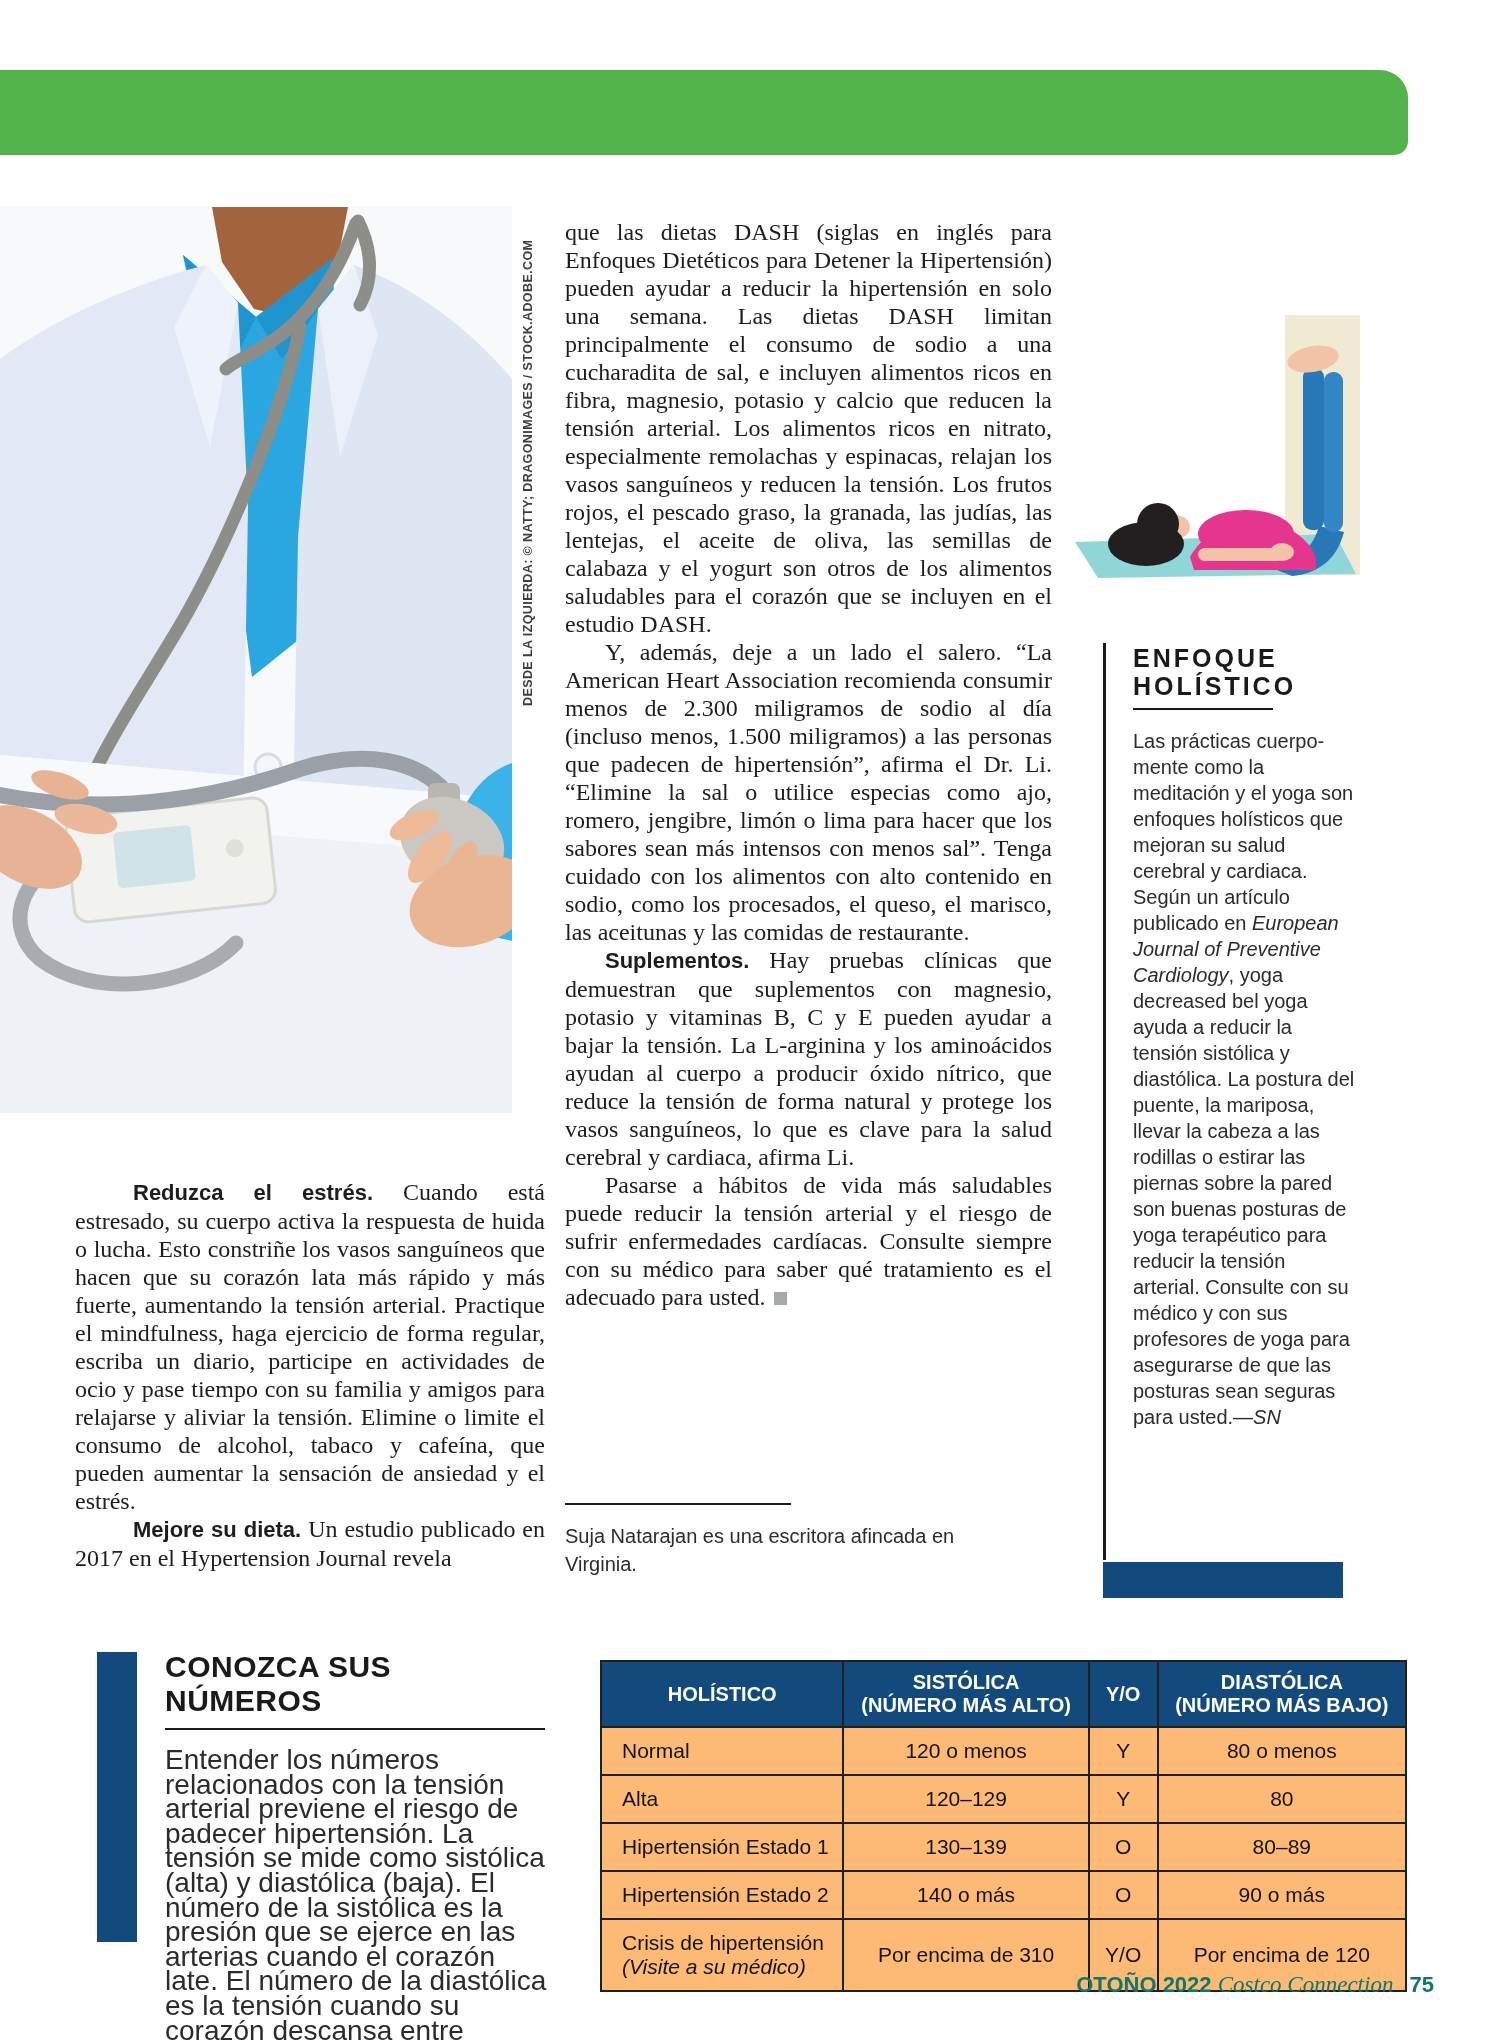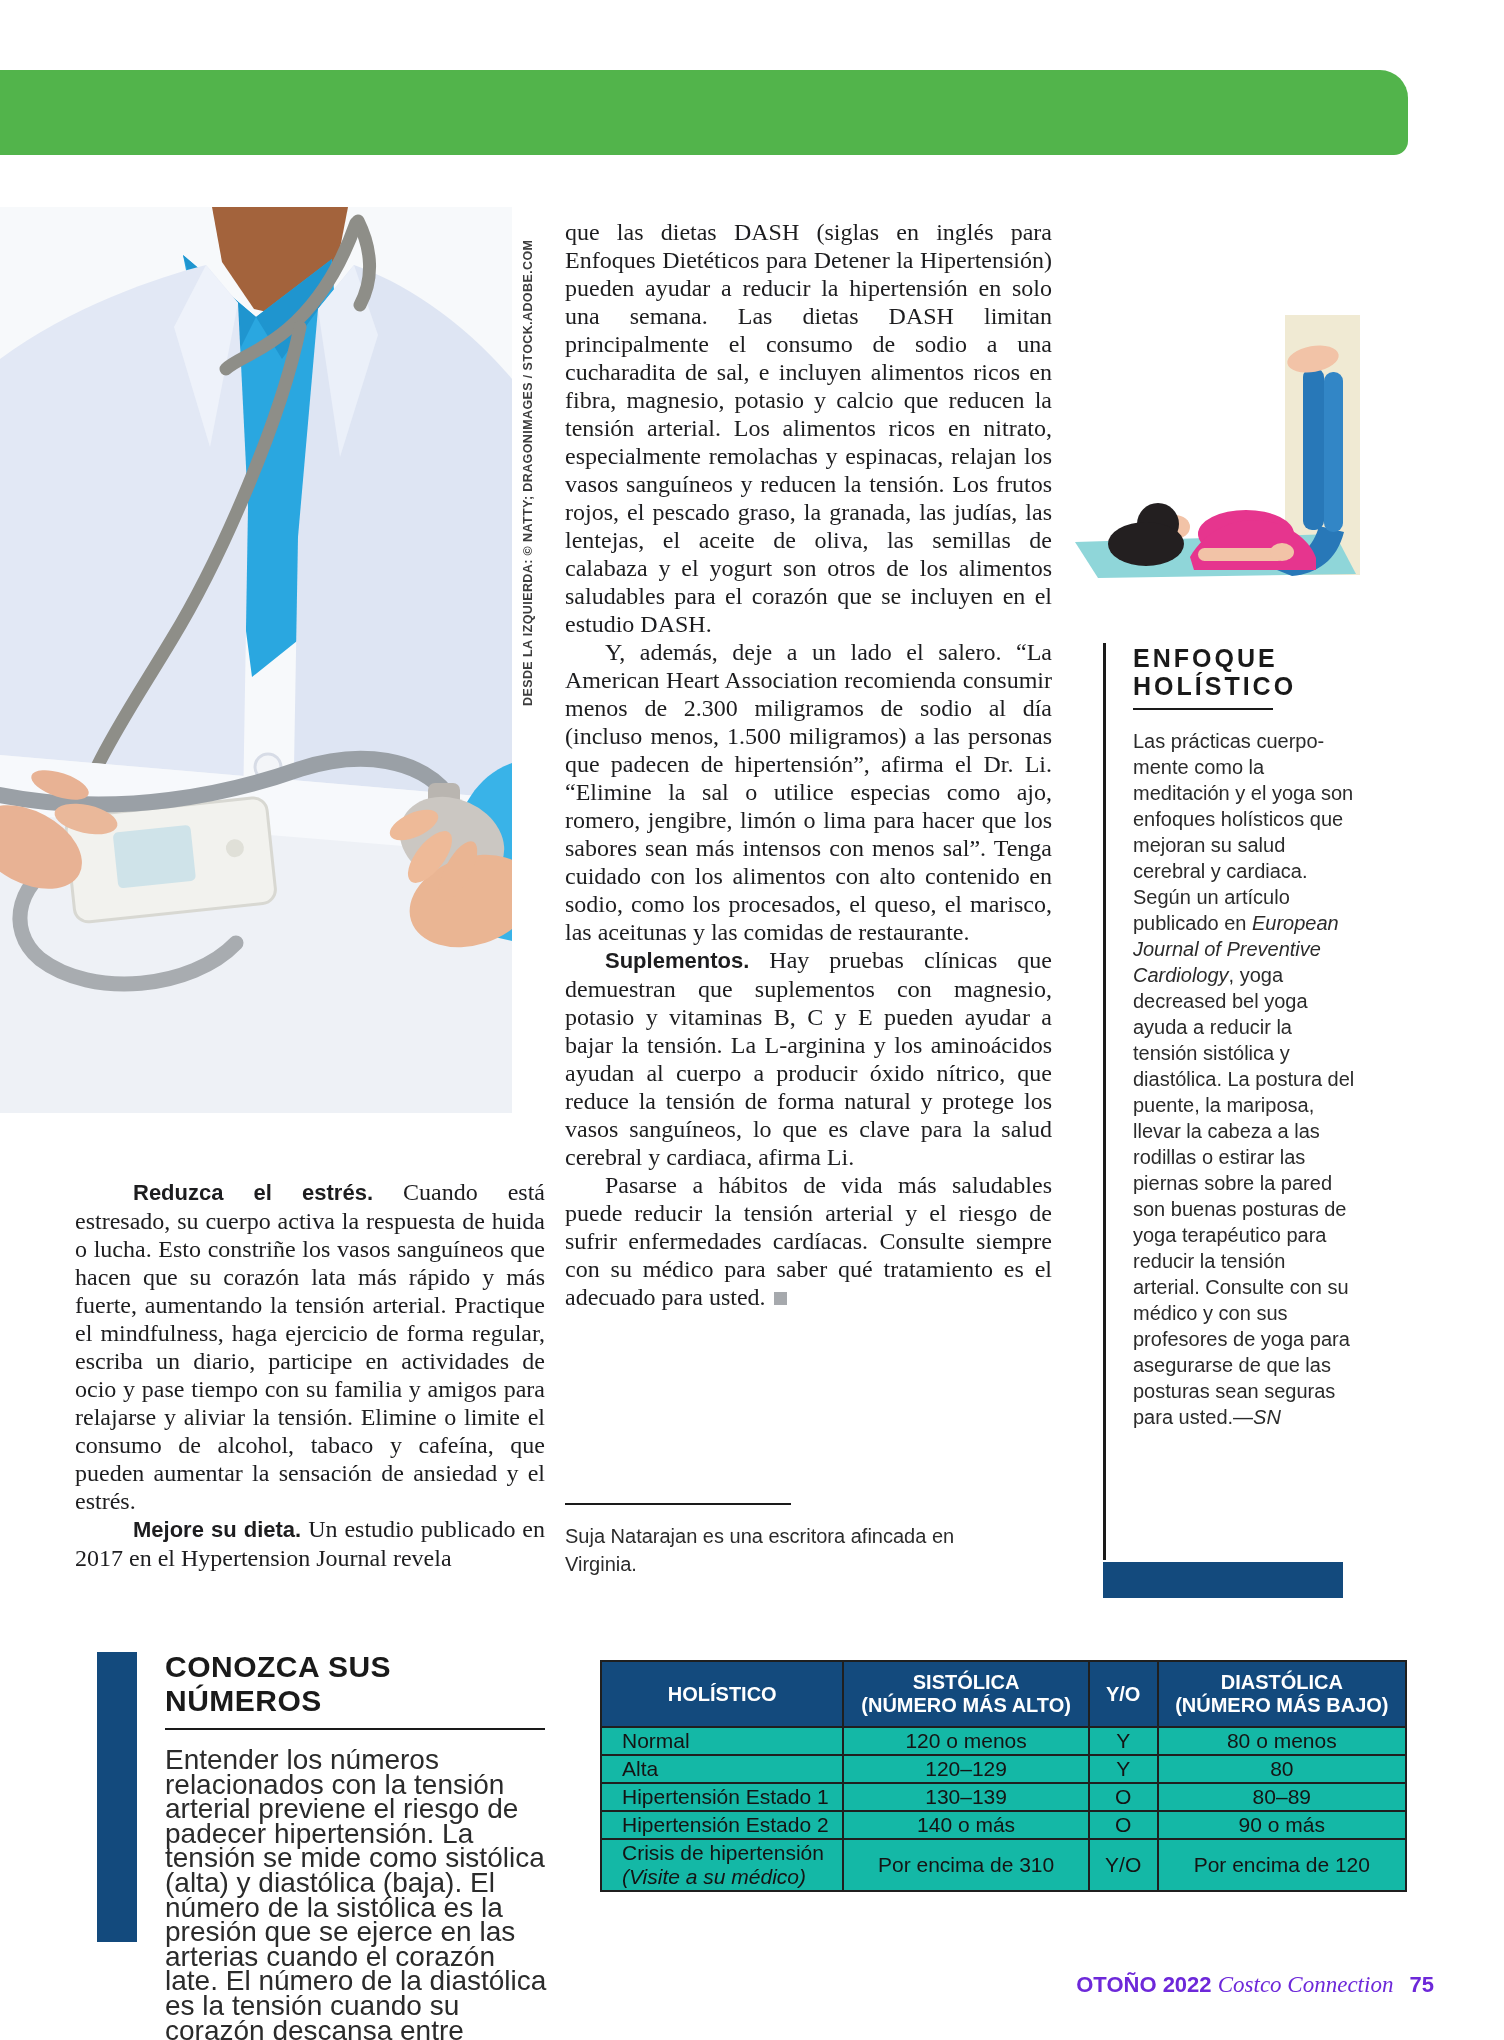--- a/index.html
+++ b/index.html
@@ -42,26 +42,26 @@
   .num-bar{left:97px;top:1652px;width:40px;height:290px;background:#134a7d;}
   .num-box{left:165px;top:1650px;width:386px;}
   .num-title{font-weight:bold;font-size:30px;line-height:34px;letter-spacing:.5px;color:#1a1a1a;margin:0;}
   .num-underline{width:380px;height:2px;background:#1a1a1a;margin-top:10px;margin-bottom:18px;}
   .num-body{font-size:28px;line-height:24.6px;color:#2b2b2b;}
   
   .bp-table{left:600px;top:1660px;width:807px;border-collapse:collapse;font-family:"Liberation Sans",sans-serif;}
   .bp-table th,.bp-table td{border:2px solid #1f1f1f;}
   .bp-table th{background:#134a7d;color:#ffffff;font-size:20px;line-height:23px;font-weight:bold;
                text-align:center;padding:9px 4px;}
-  .bp-table td{font-size:21px;color:#141414;text-align:center;padding:1px 6px;background:#14b8a6;}
+  .bp-table td{font-size:21px;color:#141414;text-align:center;padding:11px 6px;background:#fdba74;}
   .bp-table td.cat{text-align:left;padding-left:20px;}
   .col-cat{width:243px;}.col-sys{width:246px;}.col-yo{width:69px;}.col-dia{width:249px;}
   .cat-note{display:block;font-style:italic;}
   
-  .footer{right:70px;top:1972px;font-size:22px;color:#6d28d9;white-space:nowrap;}
+  .footer{right:70px;top:1972px;font-size:22px;color:#0f766e;white-space:nowrap;}
   .footer .season{font-weight:bold;}
   .footer .mag{font-family:"Liberation Serif",serif;font-style:italic;font-size:23px;}
   .footer .pagenum{font-weight:bold;margin-left:10px;}
 </style>
 </head>
 <body>
 
 <div class="abs accent-bar"></div>
 
 <svg class="abs photo" viewBox="0 0 512 906" aria-hidden="true">

